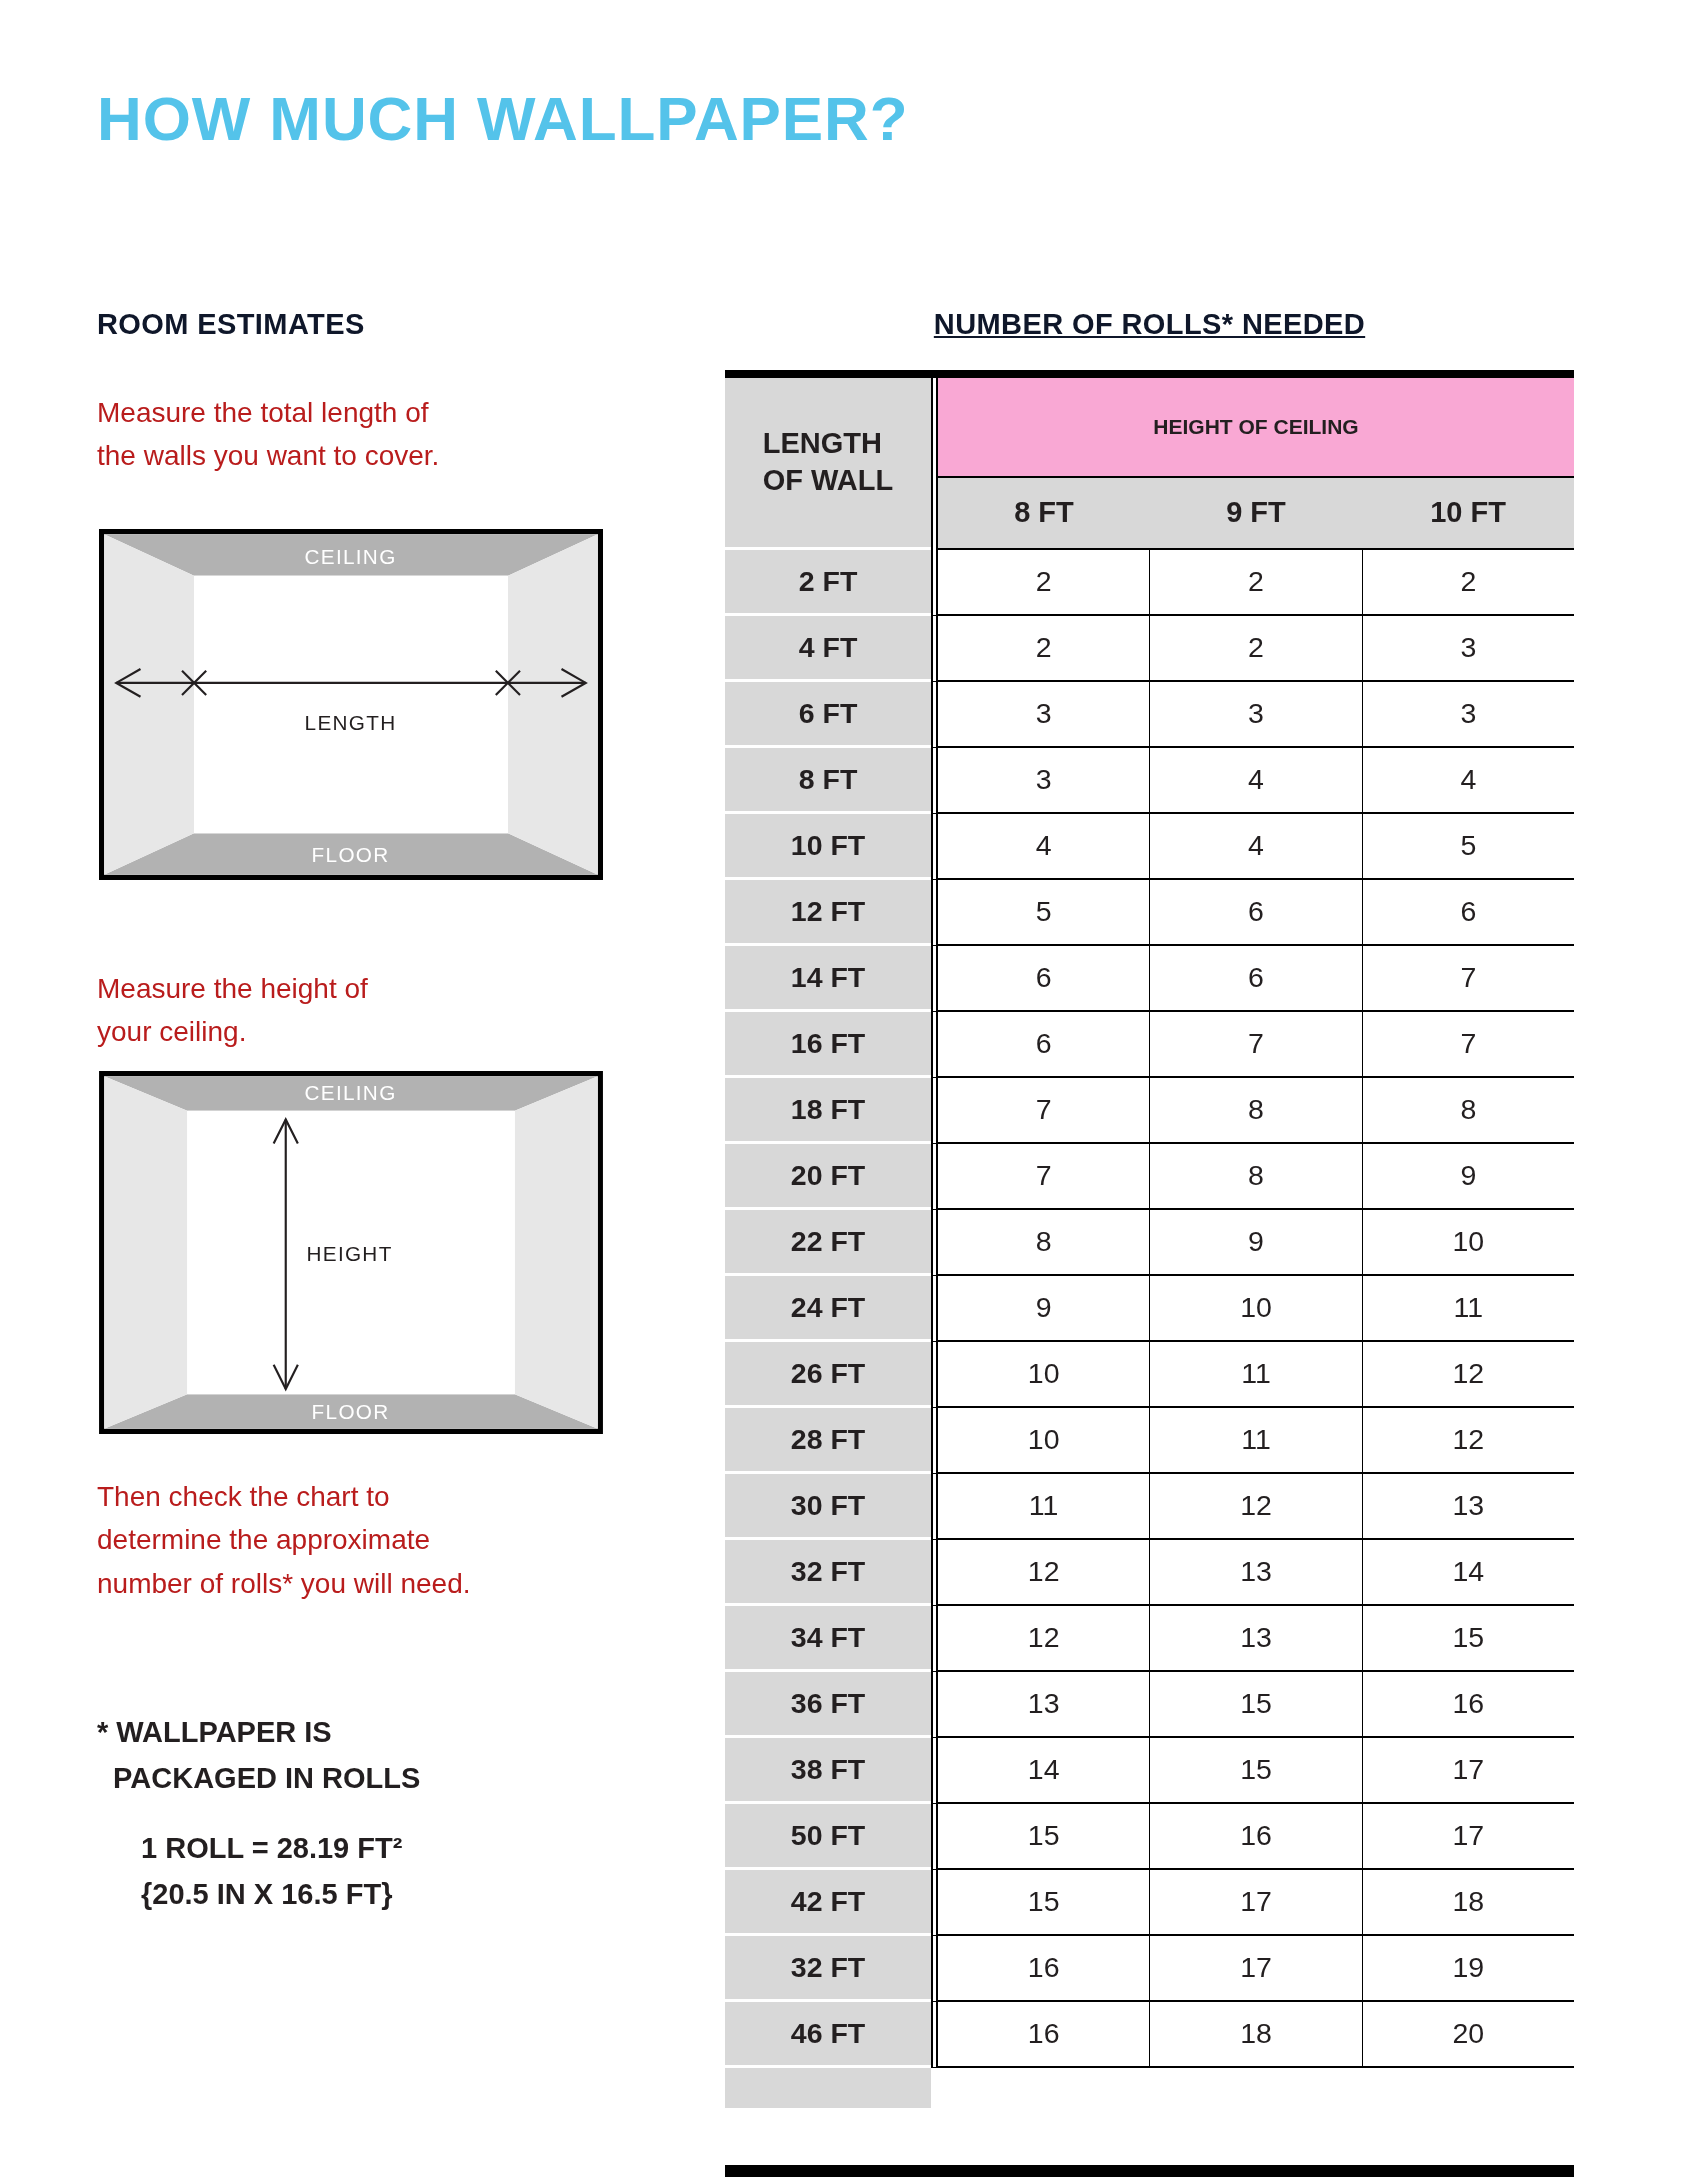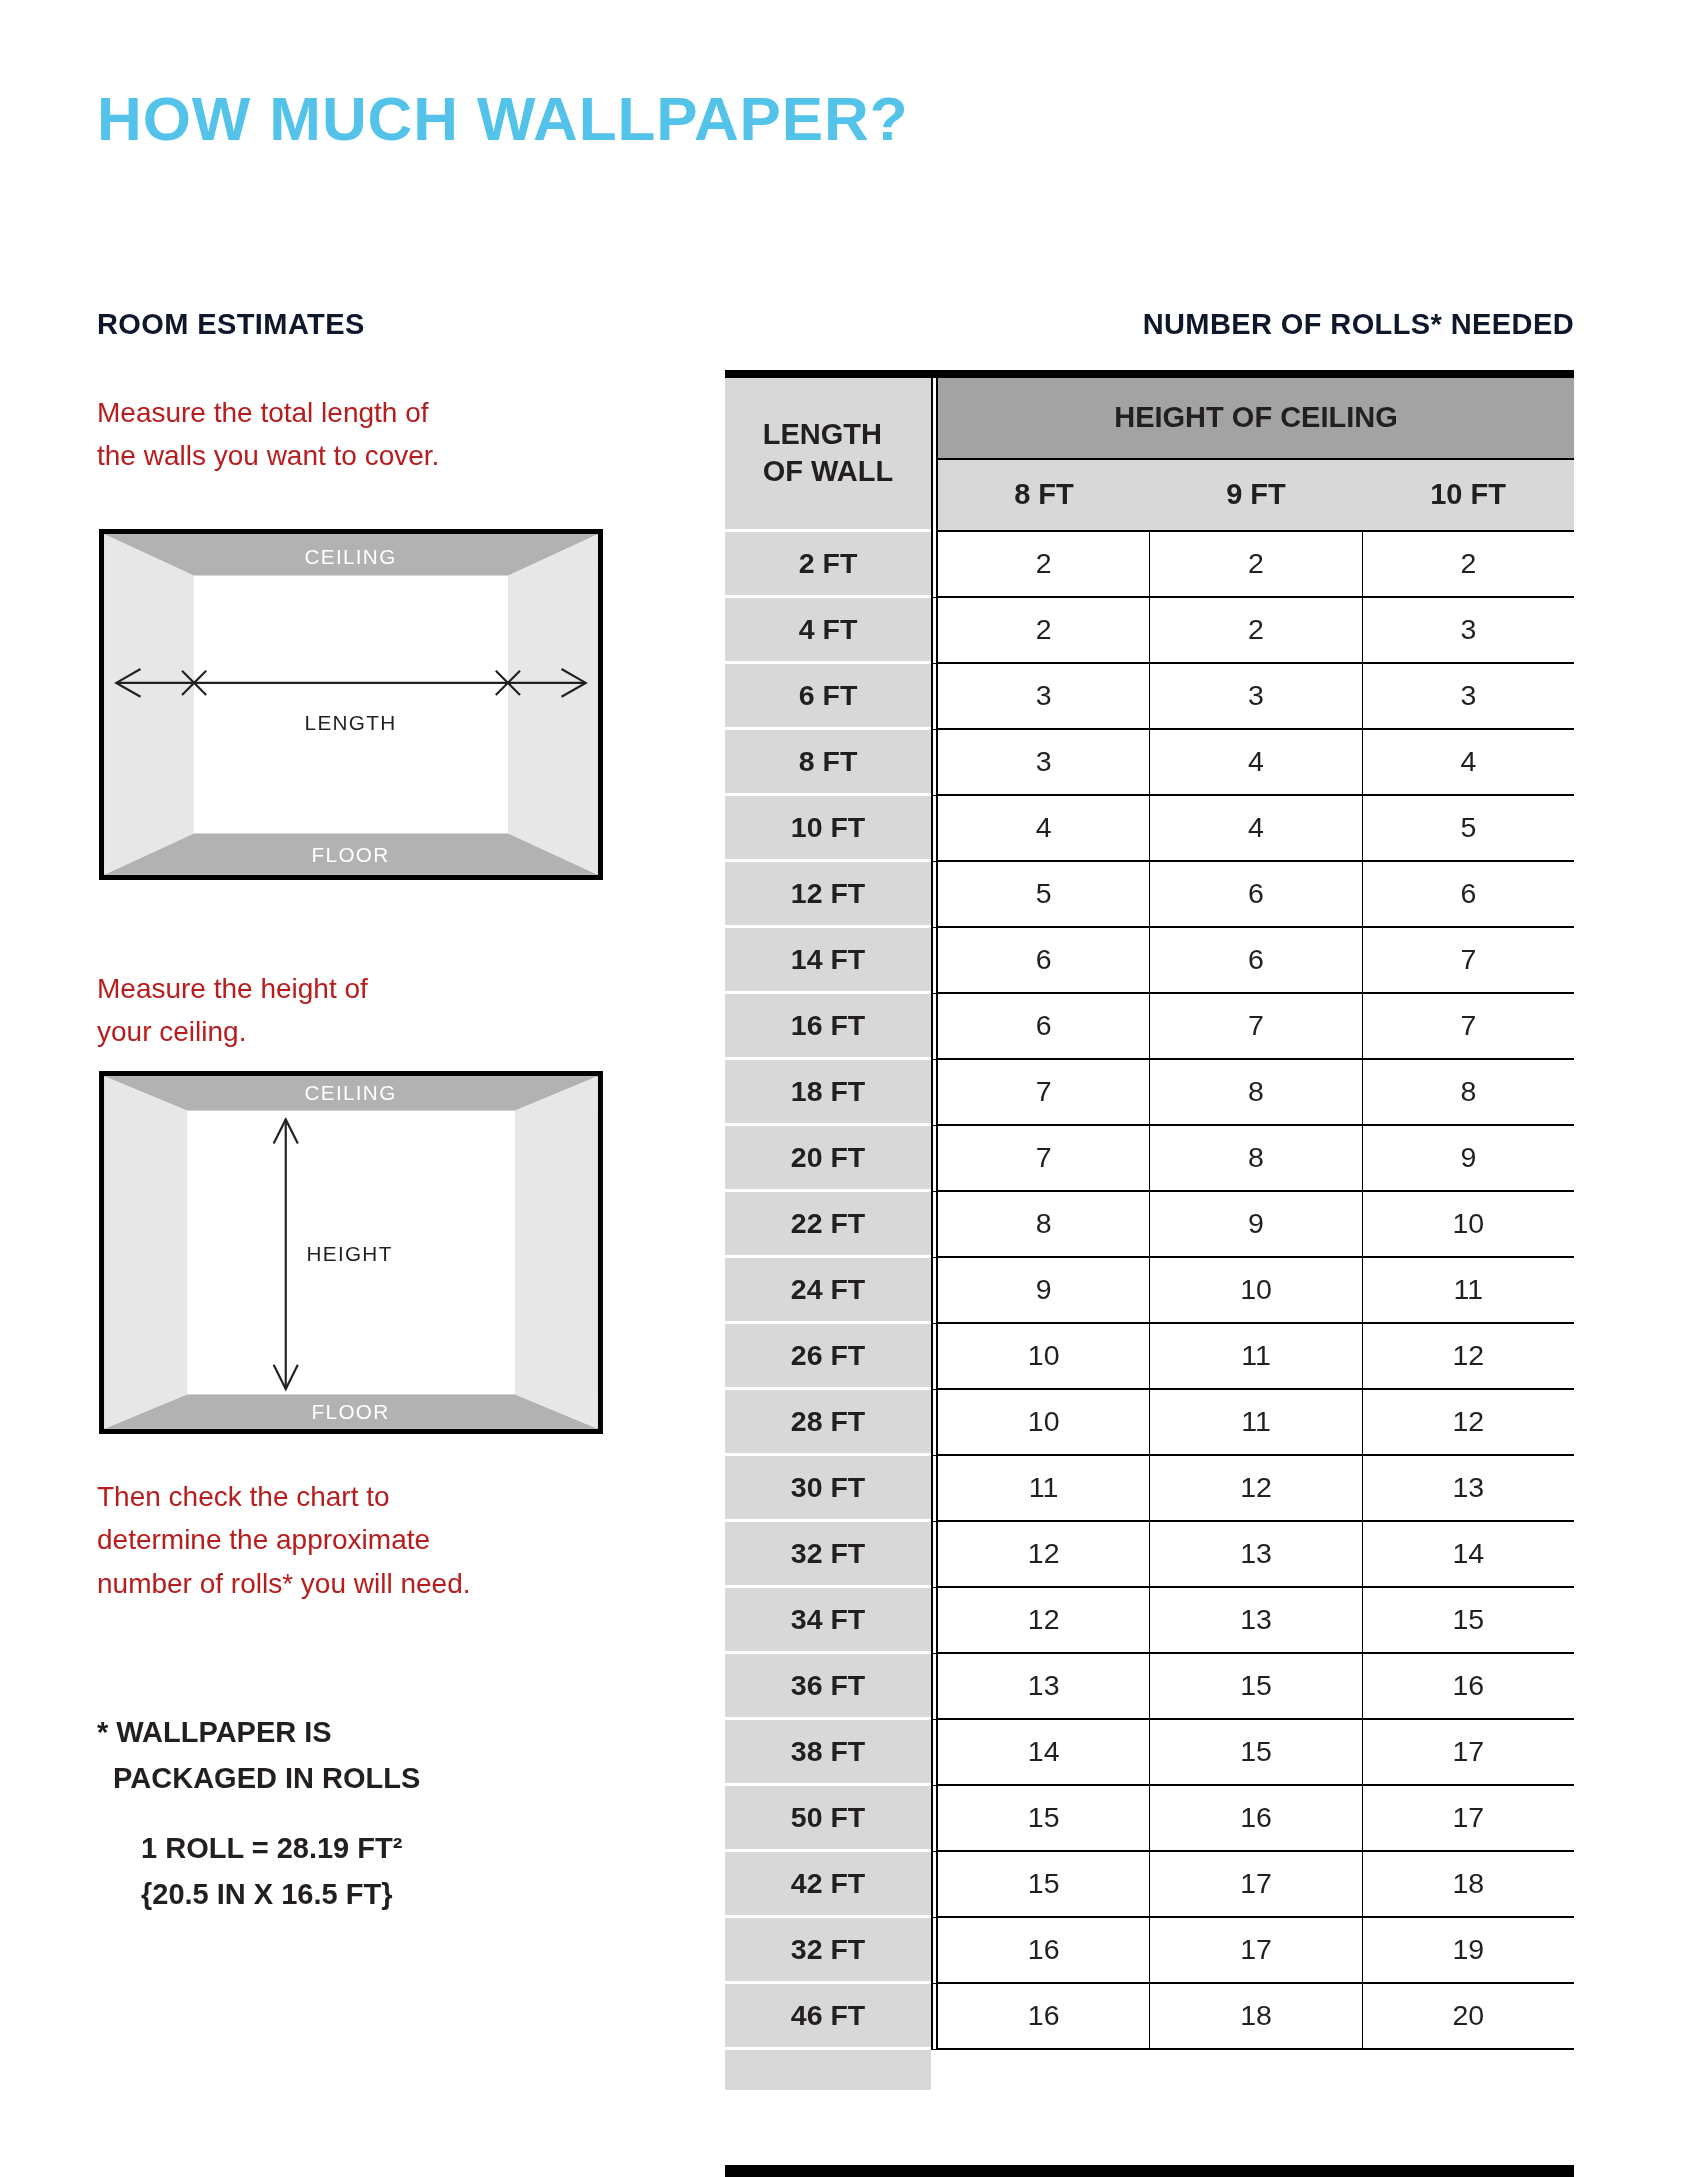--- a/index.html
+++ b/index.html
@@ -4,21 +4,21 @@
 <style>
   * { margin:0; padding:0; box-sizing:border-box; }
   html,body { background:#ffffff; }
   body { font-family:"Liberation Sans","DejaVu Sans",sans-serif; color:#231f20; }
   .page { position:relative; width:1683px; height:2177px; background:#ffffff; overflow:hidden; }
 
   .title { position:absolute; left:97px; top:83px; font-size:62px; font-weight:bold; color:#54c3ea; letter-spacing:0.9px; }
 
   .section-heading { font-size:29px; font-weight:bold; color:#0f172a; letter-spacing:0.4px; }
   .left-heading  { position:absolute; left:97px; top:308px; }
-  .table-heading { position:absolute; left:725px; top:308px; width:849px; text-align:right; }
+  .table-heading { position:absolute; left:725px; top:308px; width:849px; text-align:center;text-decoration:underline; }
 
   .step { position:absolute; left:97px; font-size:28px; line-height:1.55; white-space:pre; color:#b91c1c; }
   #step1 { top:391px; }
   #step2 { top:967px; }
   #step3 { top:1475px; }
 
   .note     { position:absolute; left:97px; top:1709px; font-size:29px; font-weight:bold; line-height:1.6; white-space:pre; }
   .rollinfo { position:absolute; left:97px; top:1825px; font-size:29px; font-weight:bold; line-height:1.6; white-space:pre;margin-left:44px; }
 
   .diagram { position:absolute; left:99px; width:504px; }
@@ -27,22 +27,22 @@
   svg text { font-family:"Liberation Sans","DejaVu Sans",sans-serif; }
 
   
   .rolls-table { position:absolute; left:725px; top:370px; width:849px; }
   .t-topbar { height:7.8px; background:#000; }
   .t-header { display:flex; }
   .t-corner { width:206px; background:#d8d8d8; display:flex; align-items:center; justify-content:center;
               font-weight:bold; font-size:29px; border-bottom:3.5px solid #fff; }
   .t-corner span { white-space:pre; text-align:left; line-height:1.3; }
   .t-head-right { flex:1; border-left:7.8px double #000; display:flex; flex-direction:column; }
-  .t-span { height:82px; background:#a3a3a3; display:flex; align-items:center; justify-content:center;
-            font-weight:bold; font-size:29px; border-bottom:2.6px solid #000; }
+  .t-span { height:100px; background:#f9a8d4; display:flex; align-items:center; justify-content:center;
+            font-weight:bold; font-size:21px; border-bottom:2.6px solid #000; }
   .t-subrow { height:72px; background:#d8d8d8; display:flex; border-bottom:2.6px solid #000; }
   .t-subcell { flex:1; display:flex; align-items:center; justify-content:center; font-weight:bold; font-size:29px; }
   .t-row { display:flex; height:66px; }
   .t-rowlabel { width:206px; background:#d8d8d8; display:flex; align-items:center; justify-content:center;
                 font-weight:bold; font-size:28.5px; border-bottom:3.5px solid #fff; }
   .t-rowdata { flex:1; display:flex; border-left:7.8px double #000; border-bottom:2.6px solid #000; }
   .t-cell { flex:1; display:flex; align-items:center; justify-content:center; font-size:28.5px; }
   .t-cell + .t-cell { border-left:1.7px solid #000; }
   .t-footer-gray { width:206px; height:40px; background:#d8d8d8; }
   .t-bottombar { position:absolute; left:725px; top:2165px; width:849px; height:12px; background:#000; }

